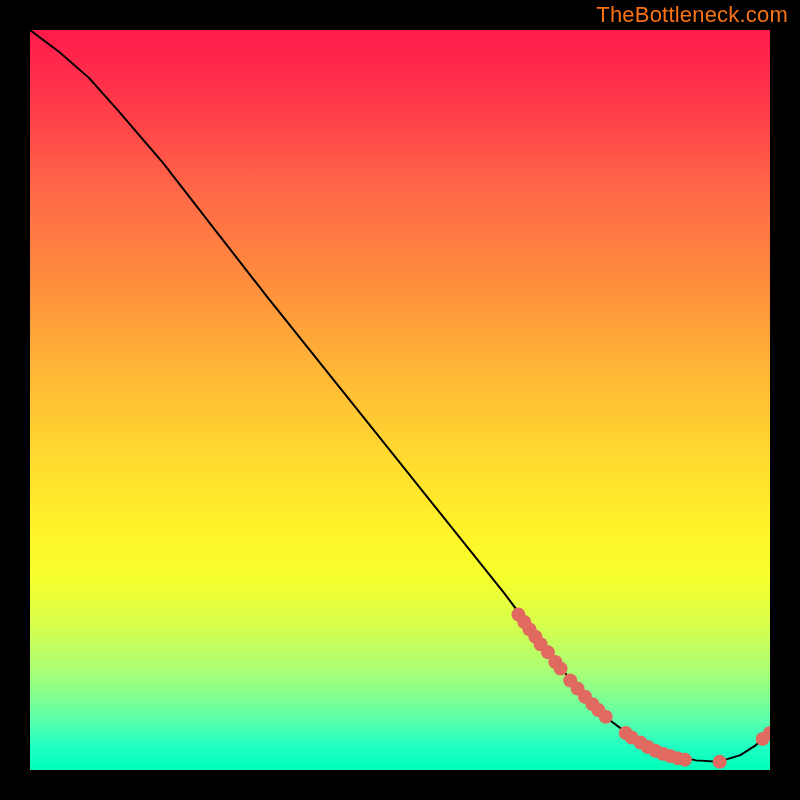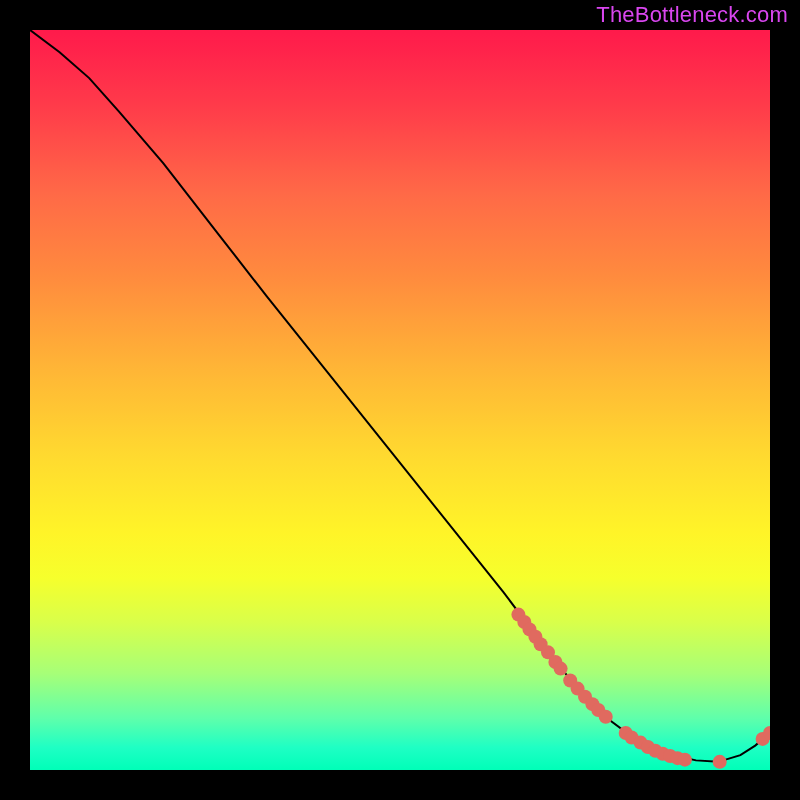--- a/index.html
+++ b/index.html
@@ -14,21 +14,21 @@
   .frame {
     position: relative;
     width: 800px;
     height: 800px;
     background: #000;
   }
   .watermark {
     position: absolute;
     top: 2px;
     right: 12px;
-    color: #d946ef;
+    color: #f97316;
     font-size: 22px;
     font-weight: 500;
     letter-spacing: 0.2px;
     z-index: 5;
   }
   .plot-area {
     position: absolute;
     left: 30px;
     top: 30px;
     width: 740px;

